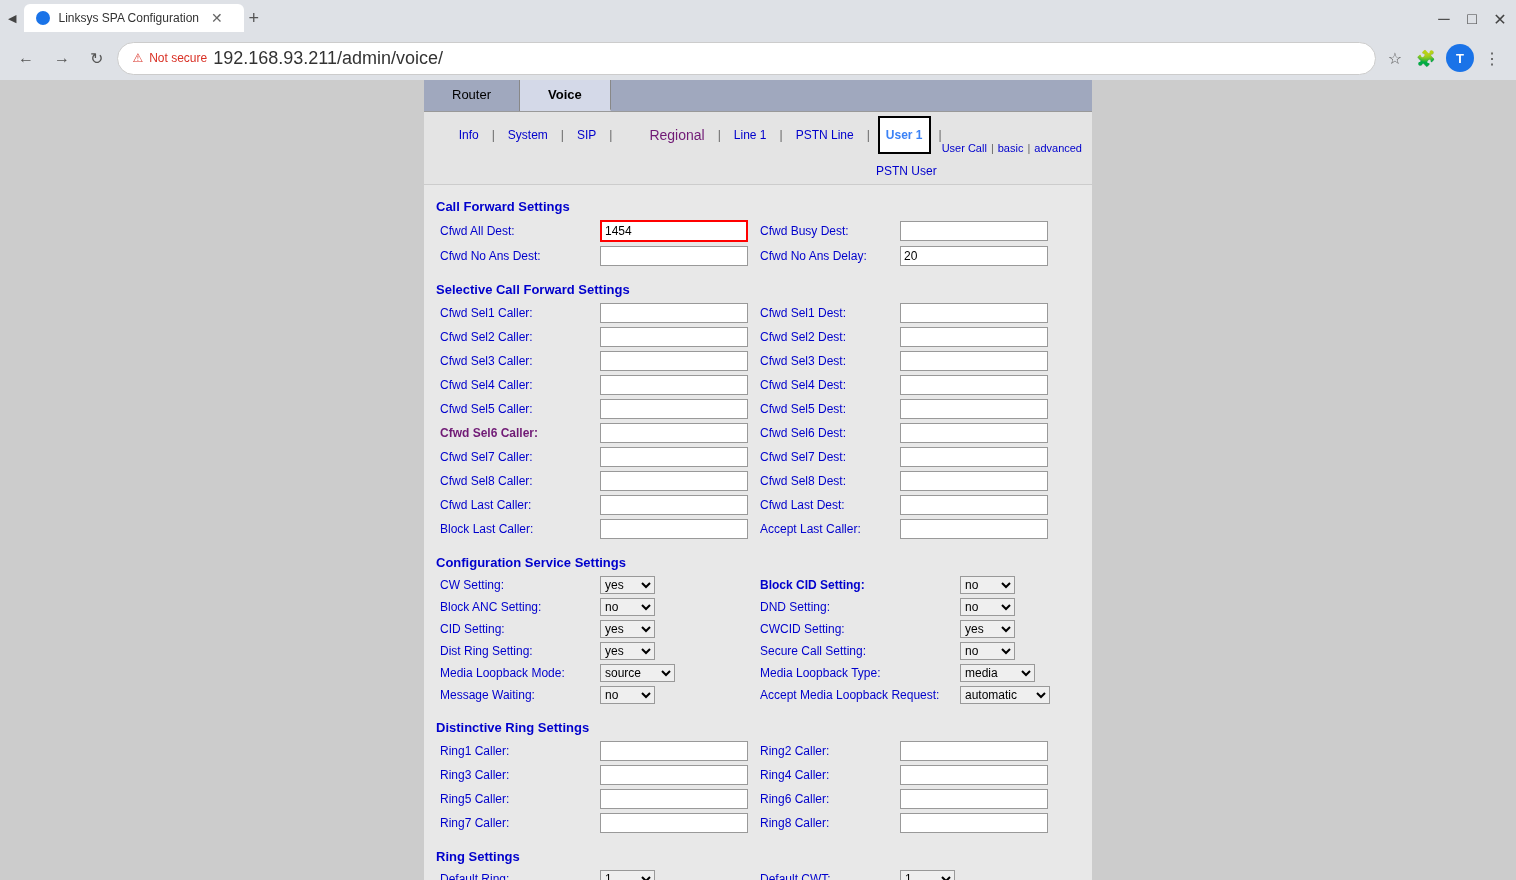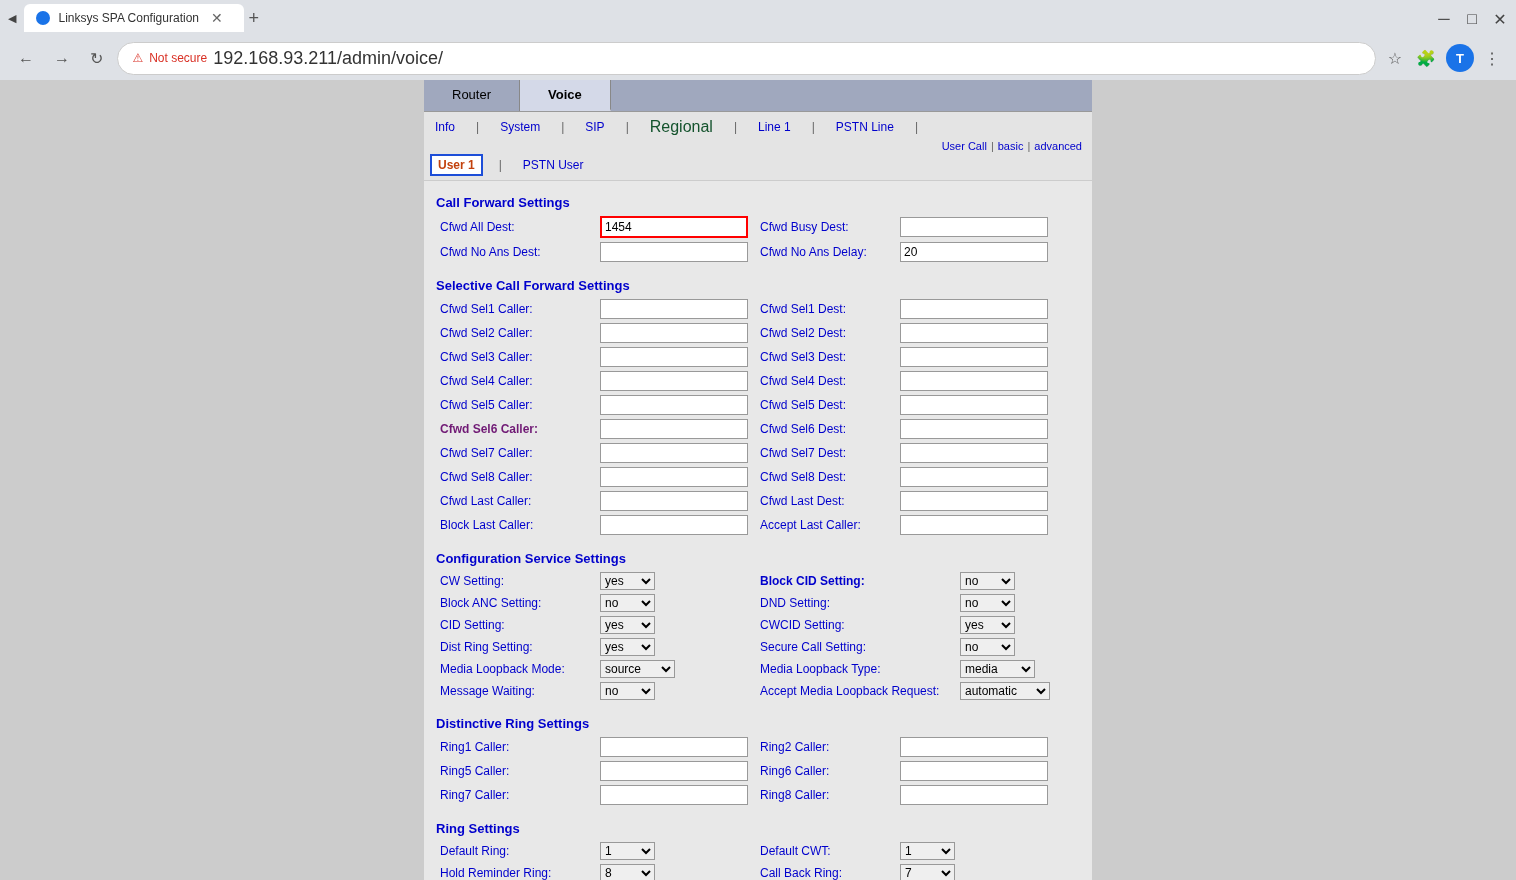--- a/index.html
+++ b/index.html
@@ -75,34 +75,34 @@
         <div style="padding:7px 28px; background:#a0a8be; border-right:1px solid #888; cursor:pointer; font-size:13px;">
           <span>Router</span>
         </div>
         <div style="padding:7px 28px; background:#d4d9e8; border-right:1px solid #888; cursor:pointer; font-size:13px; font-weight:bold; border-bottom:2px solid #d4d9e8;">
           <span>Voice</span>
         </div>
         <div style="flex:1; background:#a0a8be;"></div>
       </div>
 
       <div style="background:#e4e4e4; display:flex; align-items:center; padding:4px 6px; border-bottom:1px solid #ccc; flex-wrap:wrap;">
-        <div style="display:flex; align-items:center; gap:16px; flex:1; flex-wrap:wrap;">
+        <div style="display:flex; align-items:center; gap:8px; flex:1; flex-wrap:wrap;justify-content:flex-end;">
           <a style="color:#00c; font-size:12px; cursor:pointer; padding:2px 5px; text-decoration:none;"><span>Info</span></a>
           <span style="color:#666;">|</span>
           <a style="color:#00c; font-size:12px; cursor:pointer; padding:2px 5px; text-decoration:none;"><span>System</span></a>
           <span style="color:#666;">|</span>
           <a style="color:#00c; font-size:12px; cursor:pointer; padding:2px 5px; text-decoration:none;"><span>SIP</span></a>
           <span style="color:#666;">|</span>
-          <a style="color:#14532d; font-size:16px; cursor:pointer; padding:2px 5px; text-decoration:none;"><span>Regional</span></a>
+          <a style="color:#701a75; font-size:14px; cursor:pointer; padding:2px 5px; text-decoration:none;margin-left:24px;"><span>Regional</span></a>
           <span style="color:#666;">|</span>
           <a style="color:#00c; font-size:12px; cursor:pointer; padding:2px 5px; text-decoration:none;"><span>Line 1</span></a>
           <span style="color:#666;">|</span>
           <a style="color:#00c; font-size:12px; cursor:pointer; padding:2px 5px; text-decoration:none;"><span>PSTN Line</span></a>
           <span style="color:#666;">|</span>
-          <a style="color:#c2410c; font-size:12px; cursor:pointer; padding:2px 6px; text-decoration:none; border:2px solid #1d4ed8; font-weight:bold; background:#fff;"><span>User 1</span></a>
+          <a style="color:#3b82f6; font-size:12px; cursor:pointer; padding:10px 6px; text-decoration:none; border:2px solid #000000; font-weight:bold; background:#fff;"><span>User 1</span></a>
           <span style="color:#666;">|</span>
           <a style="color:#00c; font-size:12px; cursor:pointer; padding:2px 5px; text-decoration:none;"><span>PSTN User</span></a>
         </div>
         <div style="margin-left:auto; font-size:11px; display:flex; align-items:center; gap:4px; padding-right:4px;">
           <a style="color:#00c; text-decoration:none;">User Call</a>
           <span style="color:#666;">|</span>
           <a style="color:#00c; text-decoration:none;">basic</a>
           <span style="color:#666;">|</span>
           <a style="color:#00c; text-decoration:none;">advanced</a>
         </div>
@@ -291,20 +291,26 @@
         </div>
 
         <div style="margin-top:6px;">
           <div class="section-header">Distinctive Ring Settings</div>
           <table class="form-table" style="width:100%;">
             <tbody>
                 <tr>
               <td class="label-cell" style="color:#00c; width:160px;">Ring1 Caller:</td>
               <td style="width:160px;"><input type="text" style="width: 148px; border: 1px solid rgb(153, 153, 153); padding: 2px 3px; font-size: 12px;"></td>
               <td class="label-cell" style="color:#00c; width:140px;">Ring2 Caller:</td>
+              <td><input type="text" style="width: 148px; border: 1px solid rgb(153, 153, 153); padding: 2px 3px; font-size: 12px;"></td>
+            </tr>
+            <tr>
+              <td class="label-cell" style="color:#00c;">Ring3 Caller:</td>
+              <td><input type="text" style="width: 148px; border: 1px solid rgb(153, 153, 153); padding: 2px 3px; font-size: 12px;"></td>
+              <td class="label-cell" style="color:#00c;">Ring4 Caller:</td>
               <td><input type="text" style="width: 148px; border: 1px solid rgb(153, 153, 153); padding: 2px 3px; font-size: 12px;"></td>
             </tr>
             <tr>
               <td class="label-cell" style="color:#00c;">Ring5 Caller:</td>
               <td><input type="text" style="width: 148px; border: 1px solid rgb(153, 153, 153); padding: 2px 3px; font-size: 12px;"></td>
               <td class="label-cell" style="color:#00c;">Ring6 Caller:</td>
               <td><input type="text" style="width: 148px; border: 1px solid rgb(153, 153, 153); padding: 2px 3px; font-size: 12px;"></td>
             </tr>
             <tr>
               <td class="label-cell" style="color:#00c;">Ring7 Caller:</td>

